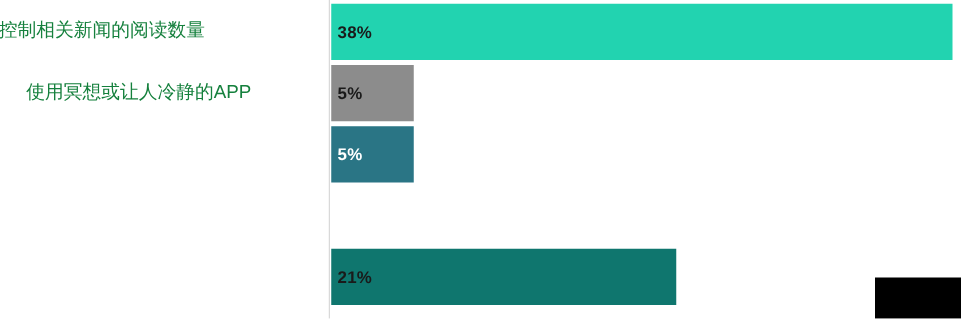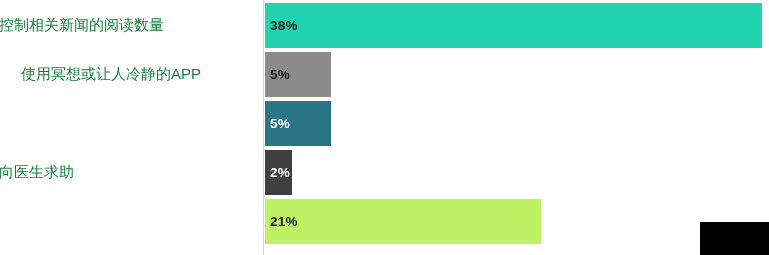--- a/index.html
+++ b/index.html
@@ -116,29 +116,23 @@
         <span class="bar-value value-dark">5%</span>
       </div>
     </div>
 
     <div class="row row-2">
       <div class="bar" style="width: 66px; background: rgb(42, 117, 133);">
         <span class="bar-value value-light">5%</span>
       </div>
     </div>
 
-    <div class="row row-3">
-      <div class="cat-label">向医生求助</div>
-      <div class="bar" style="width: 27px; background: rgb(63, 63, 63);">
-        <span class="bar-value value-light">2%</span>
-      </div>
-    </div>
 
     <div class="row row-4">
-      <div class="bar" style="width: 276px; background: #bef264;">
+      <div class="bar" style="width: 276px; background: #0f766e;">
         <span class="bar-value value-dark">21%</span>
       </div>
     </div>
 
   </div>
 
   <div class="black-block" style="background: rgb(0, 0, 0);"></div>
 
 </div>
 

